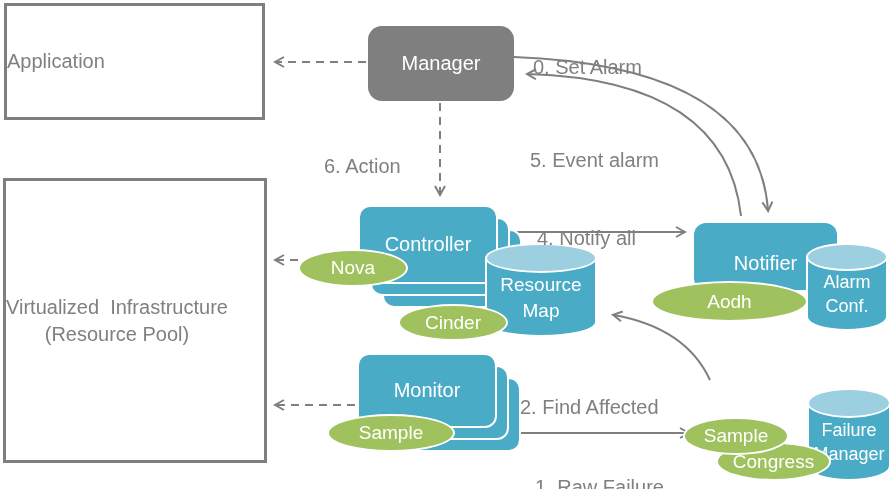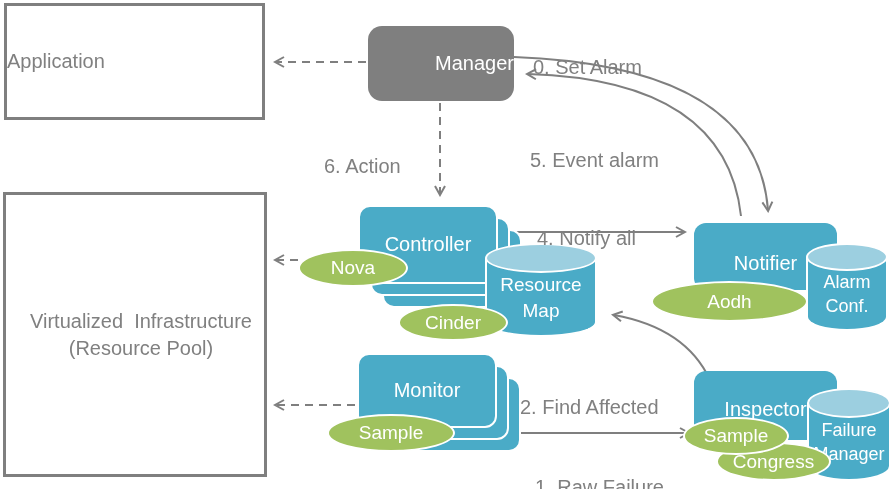--- a/index.html
+++ b/index.html
@@ -55,26 +55,26 @@
 </style>
 </head>
 <body>
 
 <div class="stage">
 
   <div class="outline-box" style="left:4px; top:3px; width:261px; height:117px;">
     <span>Application</span>
   </div>
 
-  <div class="outline-box" style="left:3px; top:192px; width:264px; height:285px;padding-left:24px;">
+  <div class="outline-box" style="left:3px; top:178px; width:264px; height:285px;">
     <span>Virtualized  Infrastructure
 (Resource Pool)</span>
   </div>
 
-  <div class="manager" style="left:368px; top:26px; width:146px; height:75px;justify-content:flex-end;">
+  <div class="manager" style="left:368px; top:26px; width:146px; height:75px;">
     <span>Manager</span>
   </div>
 
   <svg class="arrows behind" width="895" height="489" viewBox="0 0 895 489">
     <defs>
       <marker id="arrowA" viewBox="0 0 14 14" refX="11" refY="7" markerWidth="14" markerHeight="14" markerUnits="userSpaceOnUse" orient="auto">
         <path d="M3,2 L12,7 L3,12" fill="none" stroke="#7f7f7f" stroke-width="2"></path>
       </marker>
     </defs>
     <path d="M516,232 H684" stroke="#7f7f7f" stroke-width="2" fill="none" marker-end="url(#arrowA)"></path>
@@ -105,23 +105,20 @@
     <span style="margin-top:13px;">Notifier</span>
   </div>
 
   <div class="cyl" style="left:806px; top:243px; width:82px; height:88px;">
     <div class="cyl-body" style="top:14px; border-radius:0 0 50% 50% / 0 0 14px 14px;"></div>
     <div class="cyl-top" style="height:28px;"></div>
     <div class="cyl-label" style="top:14px;">Alarm
 Conf.</div>
   </div>
 
-  <div class="bluebox" style="left:694px; top:371px; width:143px; height:69px; border:none;">
-    <span style="margin-top:8px;">Inspector</span>
-  </div>
 
   <div class="cyl" style="left:807px; top:388px; width:84px; height:93px;">
     <div class="cyl-body" style="top:15px; border-radius:0 0 50% 50% / 0 0 15px 15px;"></div>
     <div class="cyl-top" style="height:30px;"></div>
     <div class="cyl-label" style="top:15px;">Failure
 Manager</div>
   </div>
 
   <div class="ellipse" style="left:398px; top:304px; width:110px; height:37px;">
     <span>Cinder</span>

